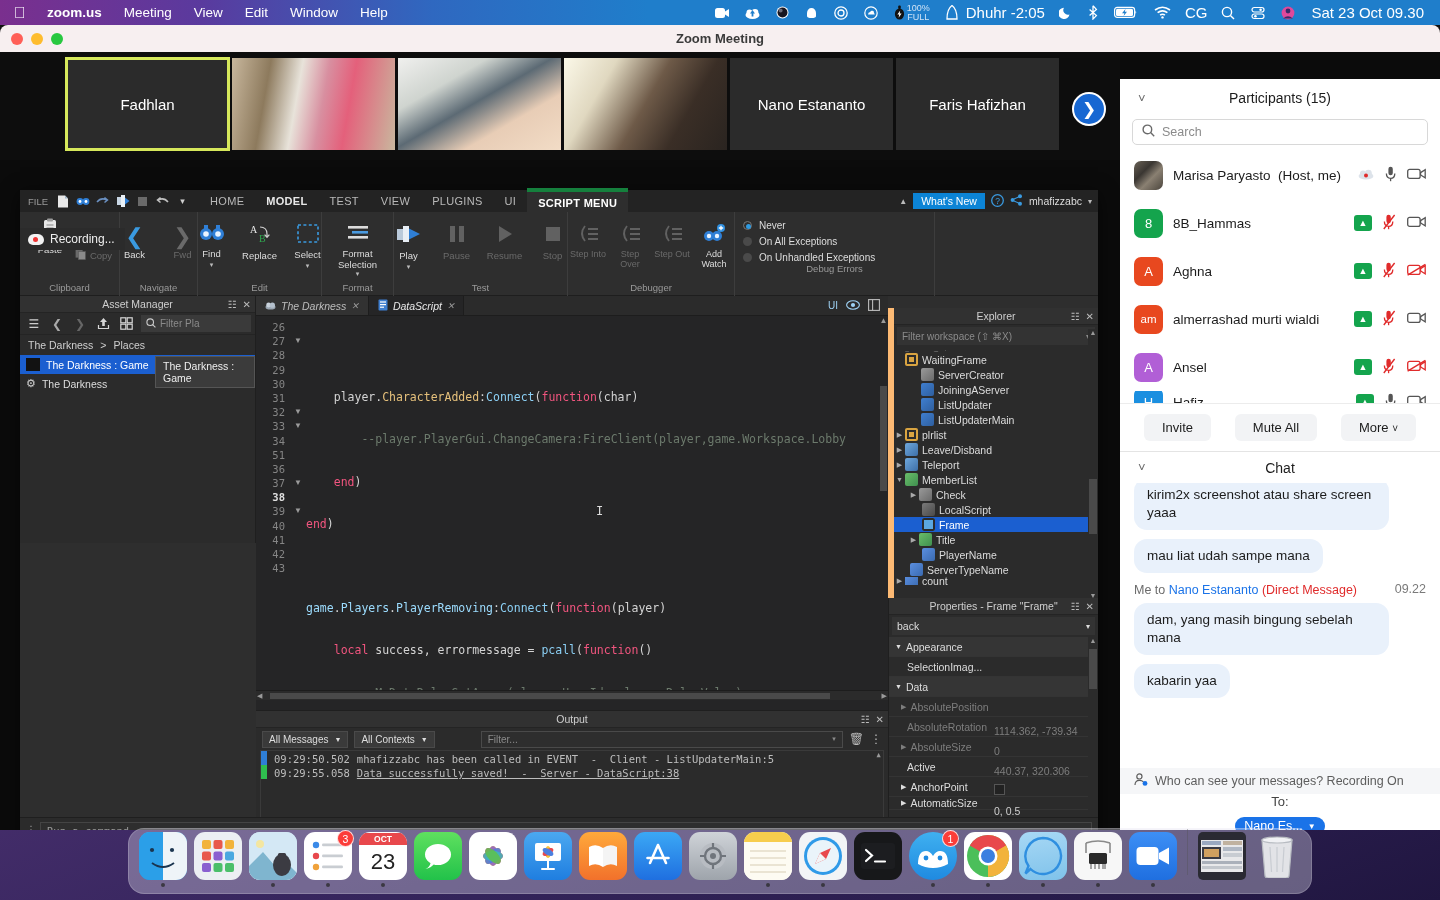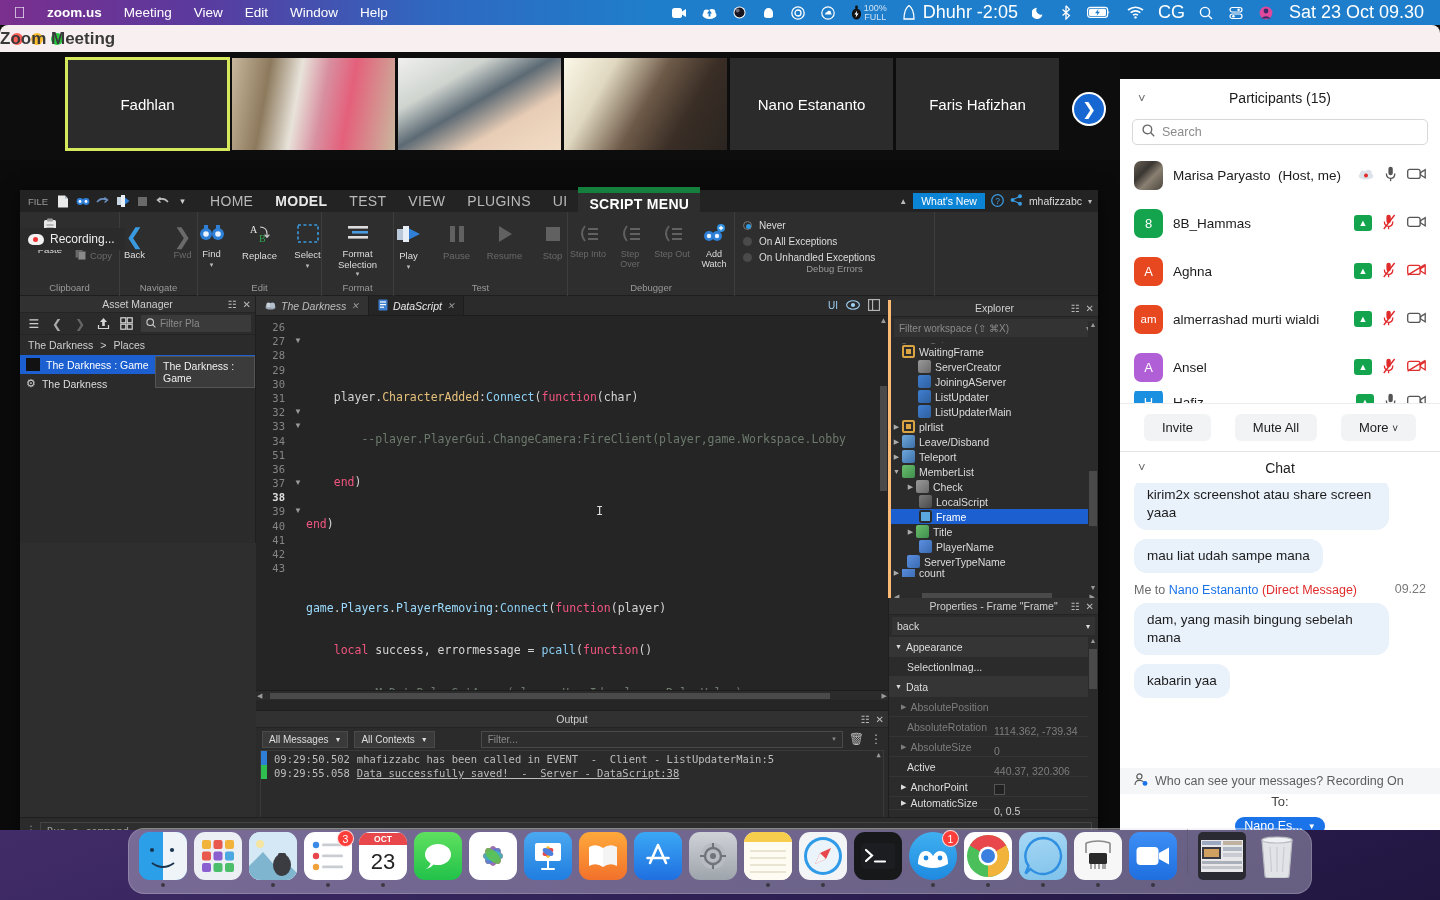--- a/index.html
+++ b/index.html
@@ -23,39 +23,39 @@
     background: linear-gradient(90deg, #7a2f8e 0%, #5a3a9e 14%, #2f68c0 30%, #1f7ecb 45%, #1f7ecb 100%);
     display: flex; align-items: center;
     color: #fff; font-size: 13px; z-index: 60;
   }
   .menubar .left { display: flex; align-items: center; gap: 0; padding-left: 10px; }
   .menubar .mi { padding: 0 11px; line-height: 25px; white-space: nowrap; font-size: 13.5px; }
   .menubar .mi.bold { font-weight: bold; }
   .apple-logo { font-size: 16px; padding: 0 10px 0 4px; line-height: 25px; }
   .menubar .right { margin-left: auto; display: flex; align-items: center; padding-right: 10px; gap: 0; }
   .mb-ico { padding: 0 8px; display: flex; align-items: center; height: 25px; font-size: 14px; }
-  .mb-txt { padding: 0 6px; font-size: 18px; white-space: nowrap; }
+  .mb-txt { padding: 0 6px; font-size: 15px; white-space: nowrap; }
   .batt-pct { font-size: 9px; line-height: 9px; color: #cfe2f5; text-align: center; }
 
   
   .zoomwin {
     position: absolute; left: 0; top: 25px; width: 1440px; height: 805px;
     background: #111; overflow: hidden;
   }
   .zoom-titlebar {
     position: relative; height: 27px; background: #f7eff0;
     border-top-left-radius: 8px; border-top-right-radius: 8px;
     display: flex; align-items: center;
   }
   .traffic { display: flex; gap: 8px; padding-left: 11px; }
   .tl { width: 12px; height: 12px; border-radius: 50%; }
   .tl.r { background: #ff5f57; } .tl.y { background: #febc2e; } .tl.g { background: #28c840; }
   .zoom-title {
-    position: absolute; left: 0; right: 0; 
-    font-size: 17px; font-weight: bold; color: #3a3a3a;
+    position: absolute; left: 0; right: 0; text-align: center;
+    font-size: 13px; font-weight: bold; color: #3a3a3a;
   }
 
   .zoom-body { position: relative; height: 778px; background: #0b0b0b; }
 
   
   .filmstrip {
     position: absolute; left: 0; top: 0; width: 1120px; height: 108px;
     background: #0d0d0d; display: flex; align-items: flex-start;
     padding-left: 66px; gap: 3px;
   }
@@ -85,24 +85,24 @@
   .ribbon-tabs {
     height: 22px; background: #232323; display: flex; align-items: center;
     position: relative; padding-left: 6px; gap: 0;
   }
   .qa { display: flex; align-items: center; gap: 3px; padding-right: 8px; }
   .qa-ico {
     width: 17px; height: 17px; display: flex; align-items: center; justify-content: center;
     font-size: 11px; color: #cfcfcf;
   }
   .rtab {
-    padding: 0 11px; line-height: 22px; font-size: 14px; color: #b9b9b9;
+    padding: 0 11px; line-height: 22px; font-size: 11px; color: #b9b9b9;
     letter-spacing: .3px; cursor: pointer; white-space: nowrap; text-align: center;
   }
-  .rtab.sel { background: #2e2e2e; color: #fff; border-top: 6px solid #15803d; font-weight: bold; }
+  .rtab.sel { background: #2e2e2e; color: #fff; border-top: 4px solid #15803d; font-weight: bold; }
   .ribbon-right {
     margin-left: auto; display: flex; align-items: center; gap: 6px; padding-right: 6px; font-size: 10.5px;
   }
   .whatsnew { background: #0c84d6; color: #fff; padding: 2px 8px; font-size: 10.5px; }
 
   .ribbon {
     height: 84px; background: #2e2e2e; display: flex; position: relative;
     border-bottom: 1px solid #1e1e1e;
   }
   .rgroup {
@@ -161,21 +161,21 @@
   .codelines { flex: 1; font-family: "DejaVu Sans Mono", monospace; font-size: 11.5px; padding-top: 4px; color: #d4d4d4; white-space: pre; position: relative; }
   .ln { height: 14.2px; line-height: 14.2px; padding-left: 2px; }
   .kw { color: #f2557f; } .fn { color: #8cd0f5; }
   .cm { color: #6c7a6c; } .id { color: #9cdcfe; } .yel { color: #e5c07b; } .pl { color: #d4d4d4; }
   .vscroll { position: absolute; right: 0; top: 0; width: 9px; height: 100%; background: #252526; }
   .vthumb { position: absolute; right: 1px; width: 7px; background: #4a4a4a; }
   .hscroll { height: 10px; background: #2b2b2b; position: relative; border-top: 1px solid #1d1d1d; }
   .hthumb { position: absolute; left: 14px; top: 2px; height: 6px; width: 560px; background: #4a4a4a; }
   .mouse-cursor { position: absolute; color: #ddd; font-size: 12px; }
 
-  .explorer { position: absolute; left: 868px; top: 4px; width: 210px; height: 302px; background: #2b2b2b; border-left: 3px solid #fdba74; }
+  .explorer { position: absolute; left: 868px; top: 12px; width: 210px; height: 302px; background: #2b2b2b; border-left: 6px solid #fdba74; }
   .exp-filter { height: 18px; margin: 2px 3px; background: #333; display: flex; align-items: center; padding: 0 5px; color: #8b8b8b; font-size: 10px; }
   .exp-tree { position: relative; height: 255px; overflow: hidden; padding-top: 2px; }
   .tnode { height: 15px; display: flex; align-items: center; font-size: 10.5px; color: #dcdcdc; white-space: nowrap; cursor: pointer; }
   .tnode.sel { background: #1b5fd0; color: #fff; }
   .arrow { width: 11px; text-align: center; font-size: 7px; color: #aaa; flex: none; }
   .ticon { width: 13px; height: 13px; margin-right: 4px; flex: none; border-radius: 2px; display:inline-block; }
   .i-frame { background: #d9a441; border: 2px solid #d9a441; box-shadow: inset 0 0 0 2px #2b2b2b; }
   .i-script { background: linear-gradient(135deg,#3f7fd0,#2f5f9f); }
   .i-lscript { background: linear-gradient(135deg,#7a7a7a,#4a4a4a); }
   .i-mscript { background: linear-gradient(135deg,#9a9a9a,#6a6a6a); }

